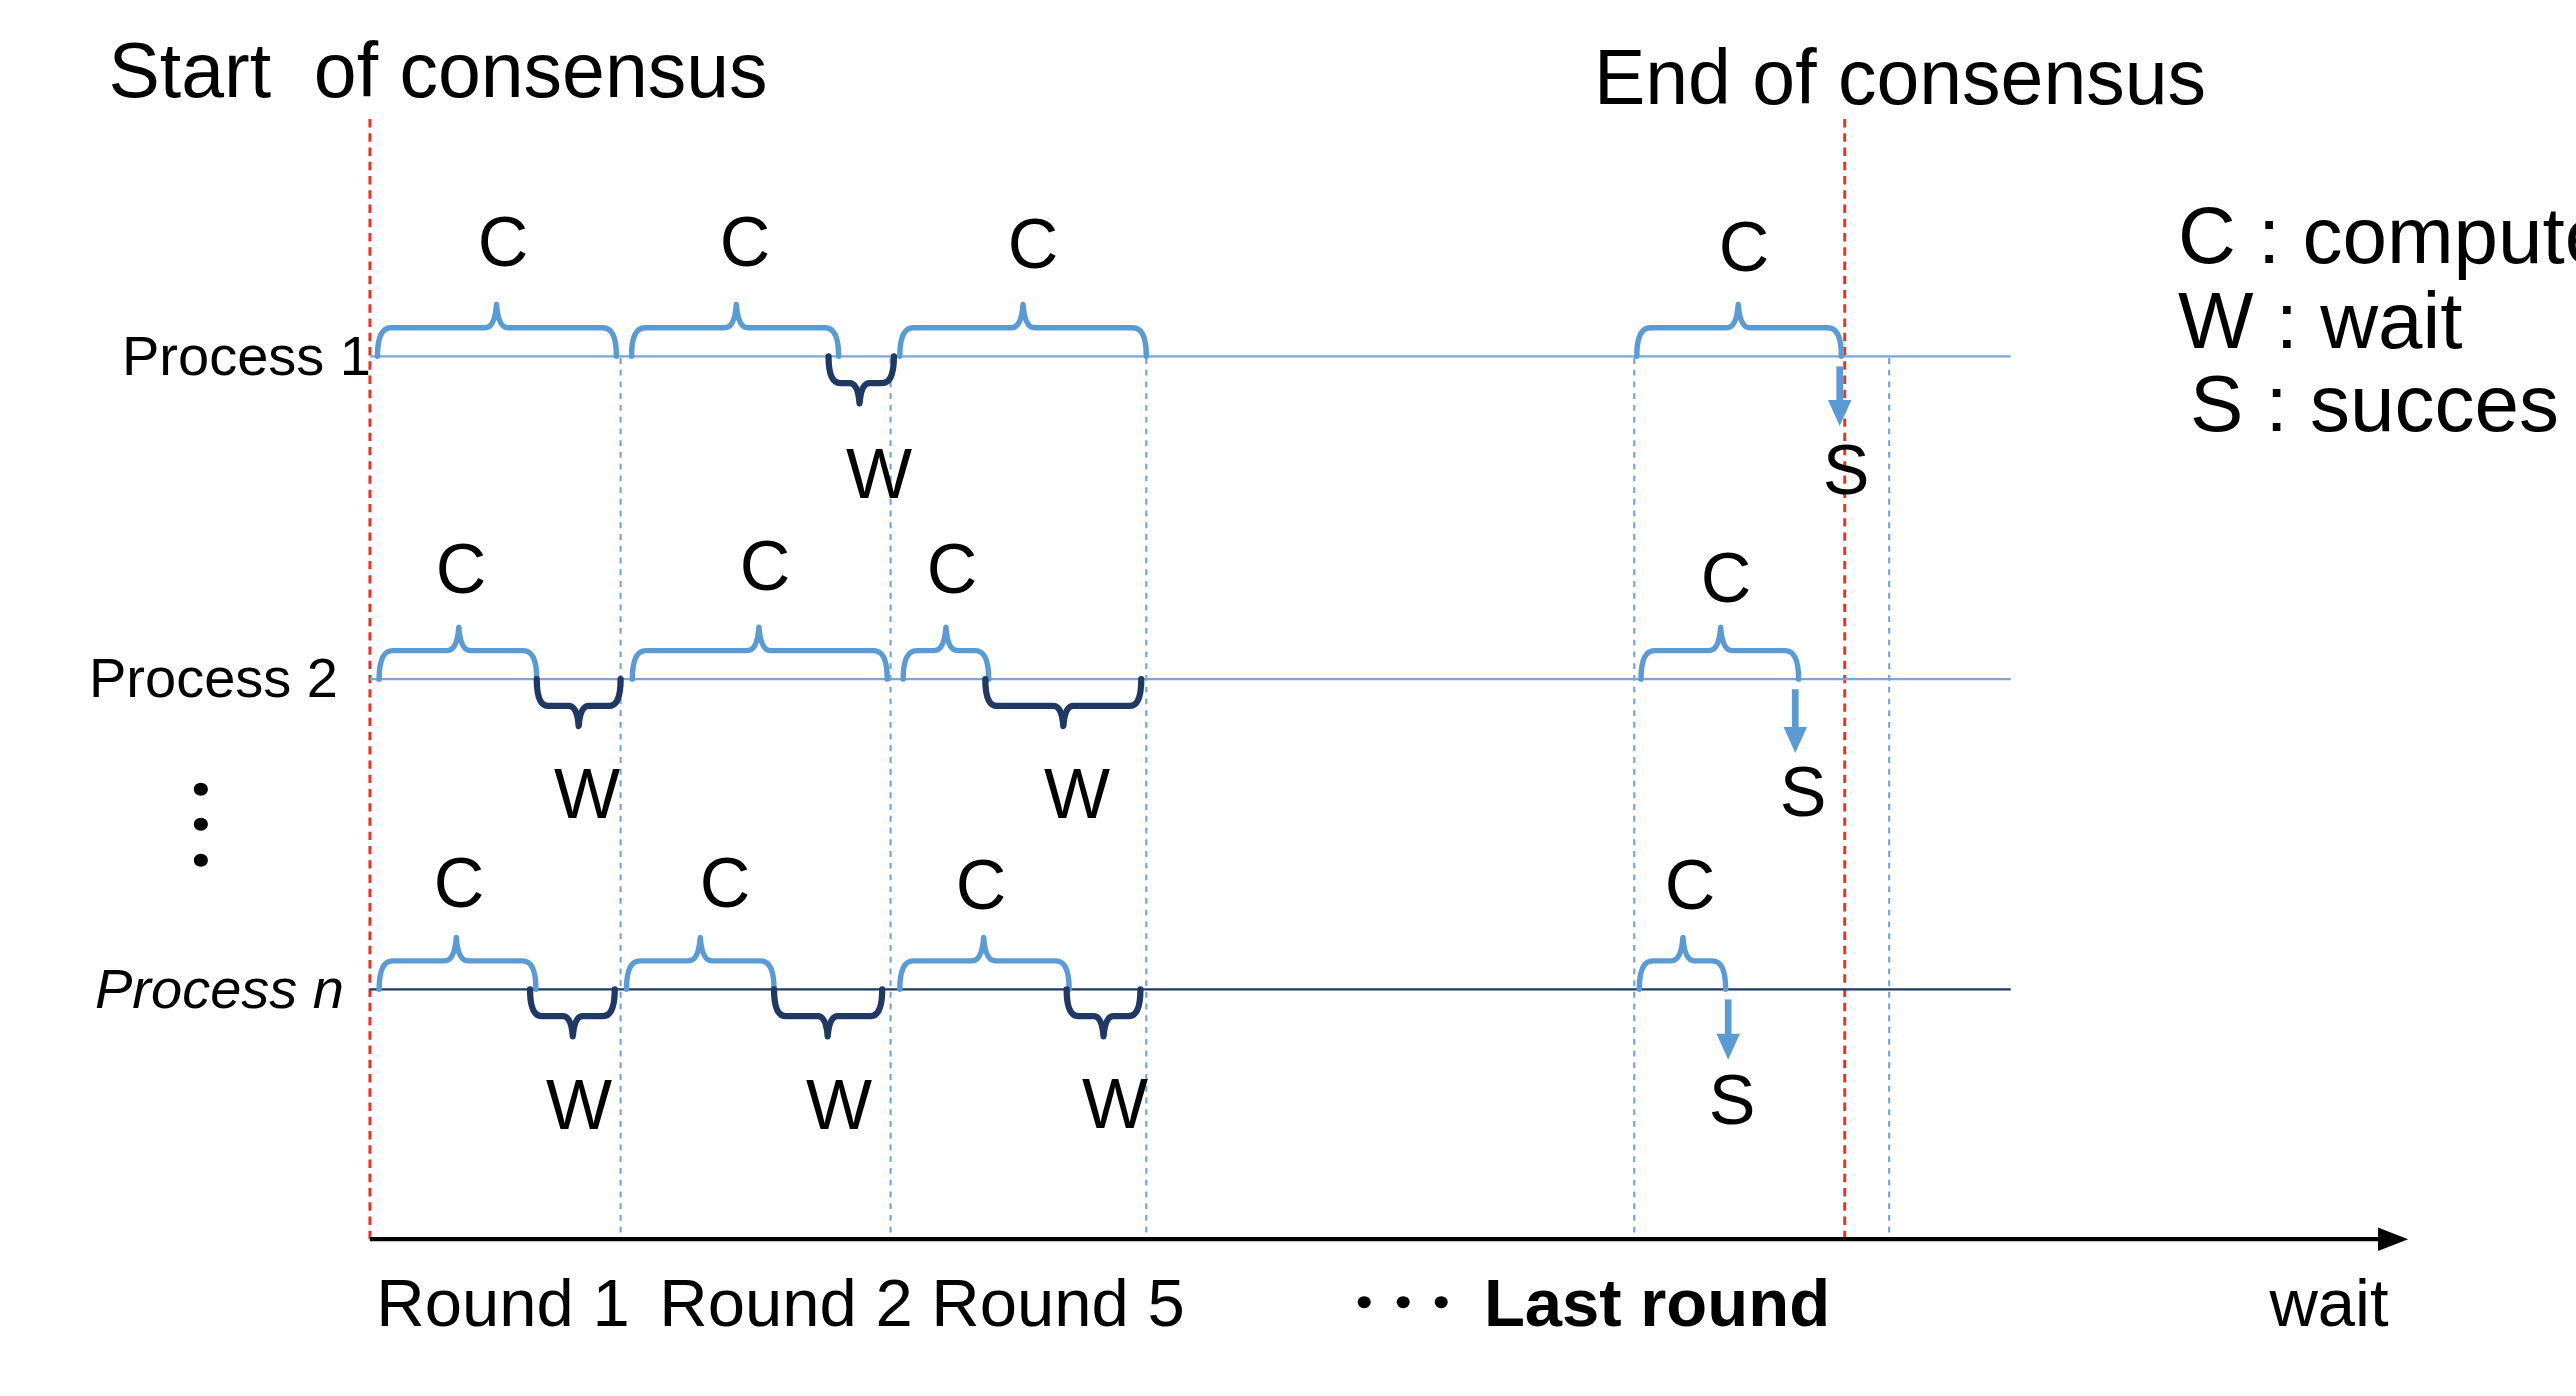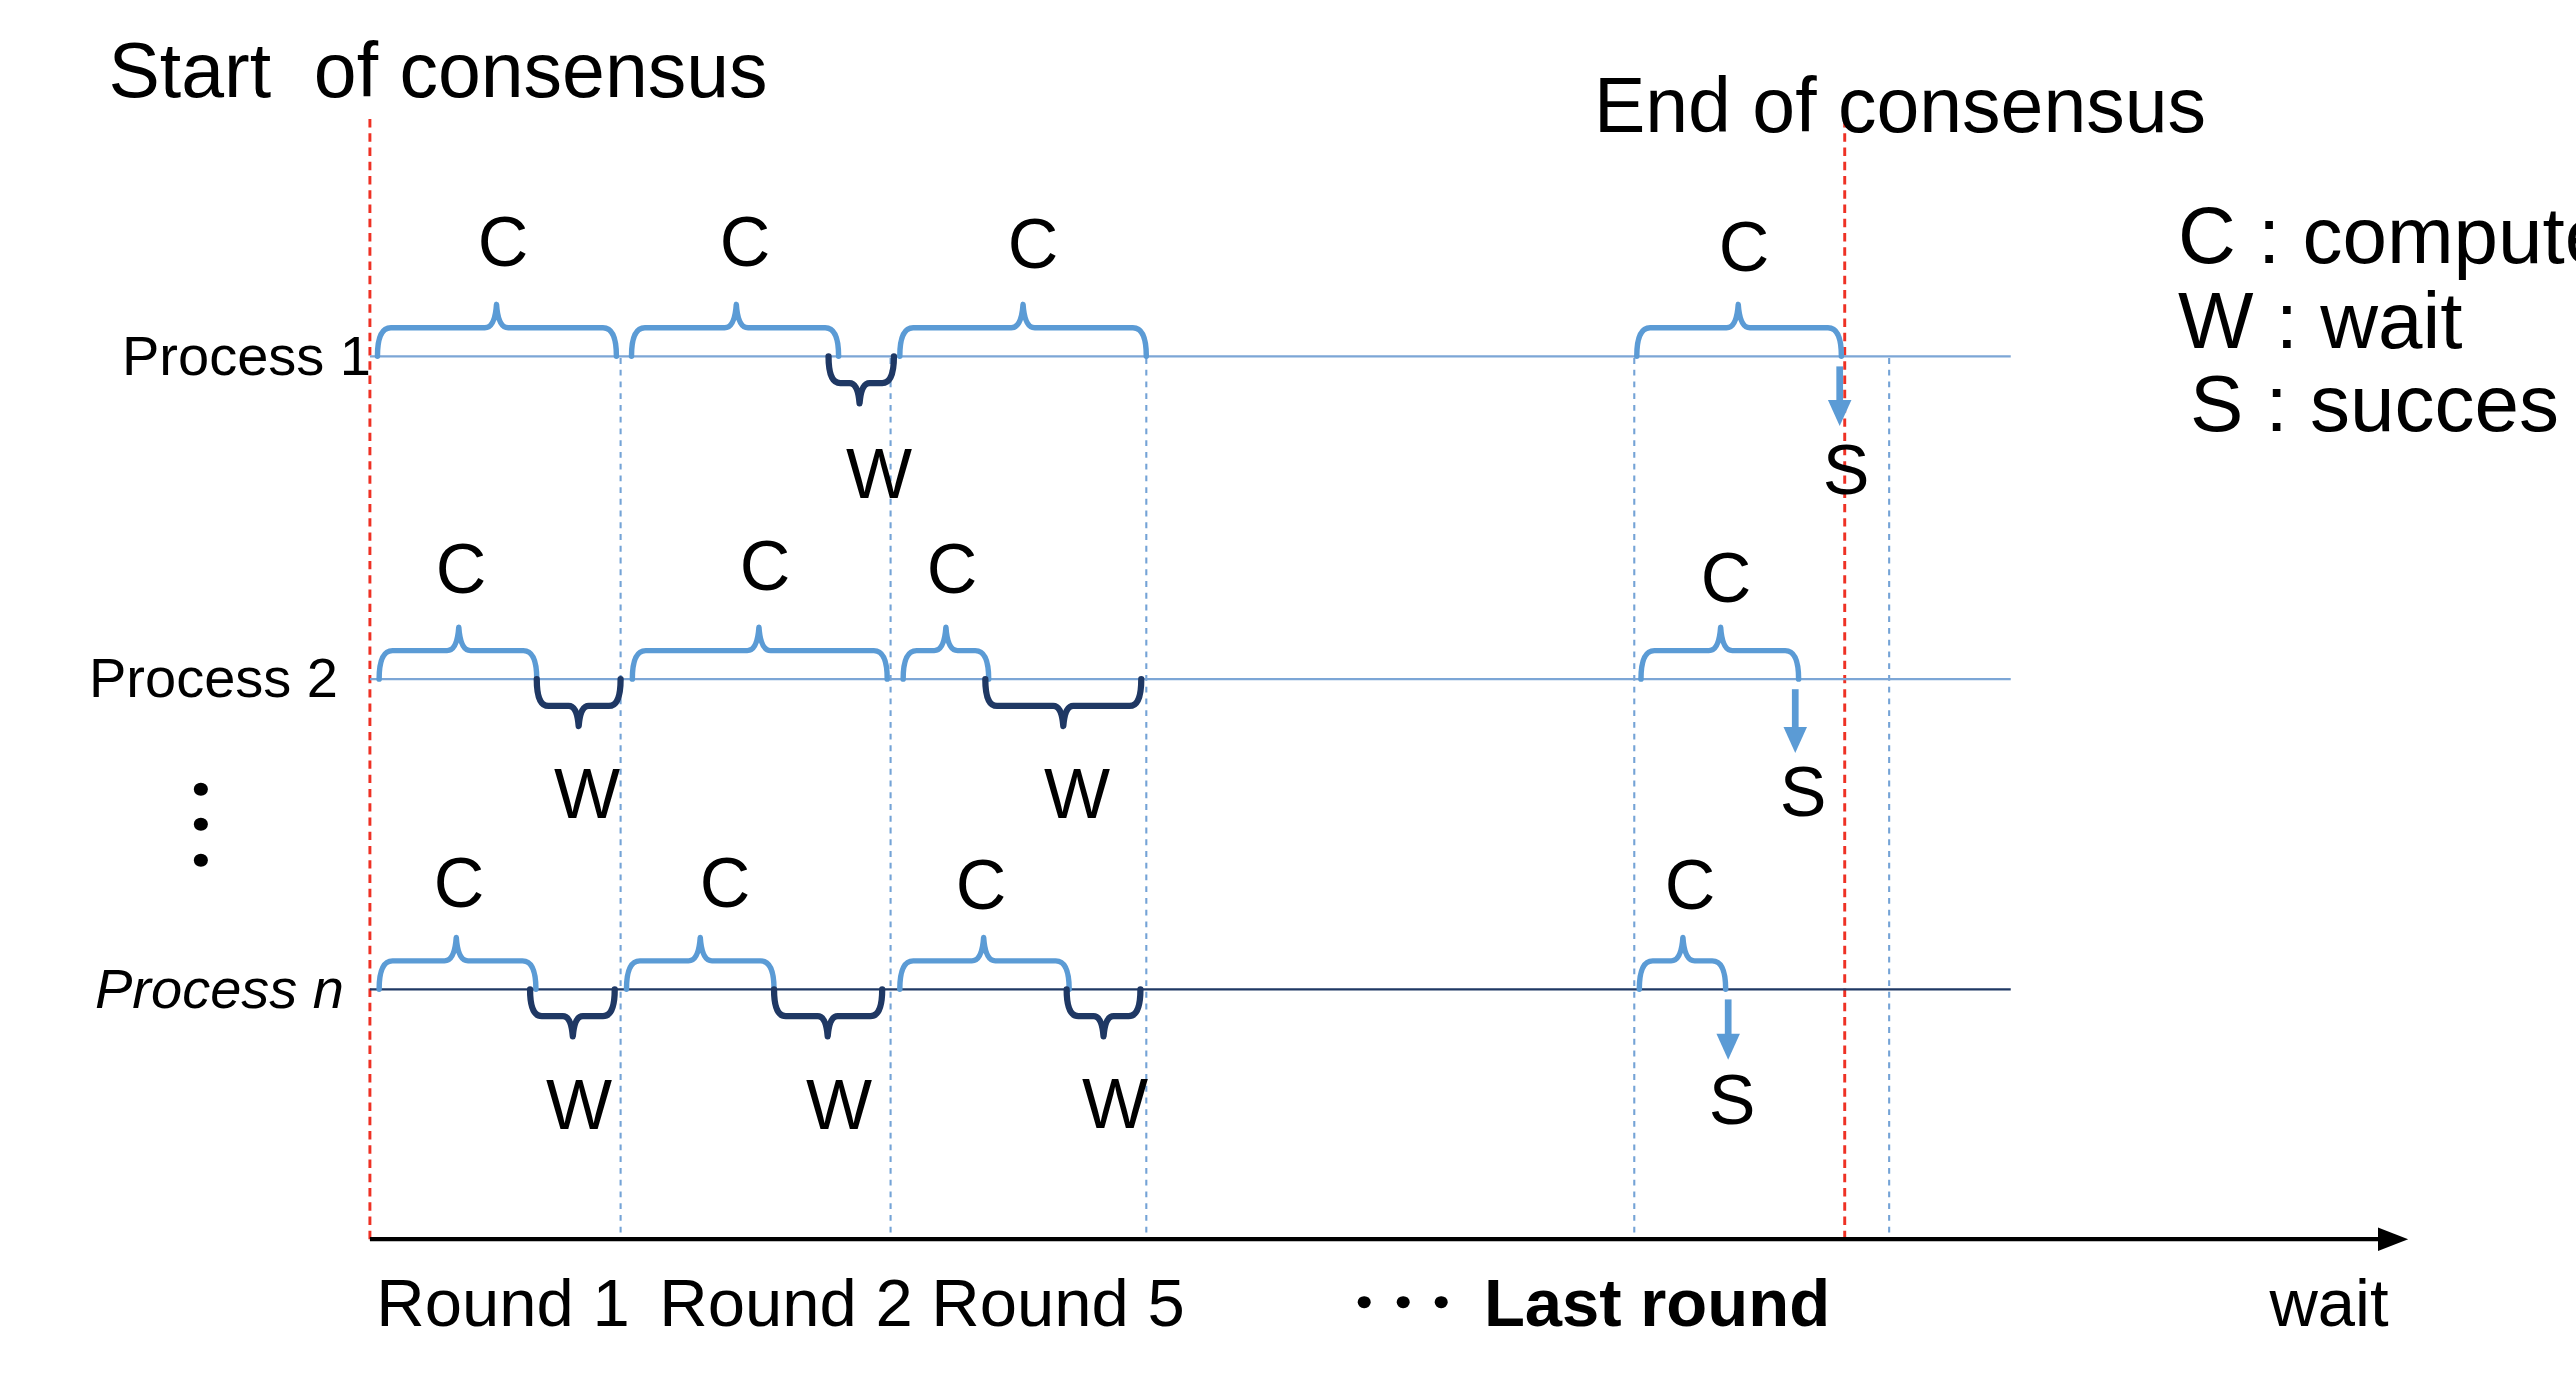--- a/index.html
+++ b/index.html
@@ -72,21 +72,21 @@
       <line x1="2194" y1="437" x2="2194" y2="480"></line>
       <polygon points="2194,508 2180,477 2208,477" stroke="none"></polygon>
       <line x1="2141" y1="822" x2="2141" y2="868"></line>
       <polygon points="2141,898 2127,867 2155,867" stroke="none"></polygon>
       <line x1="2061" y1="1192" x2="2061" y2="1236"></line>
       <polygon points="2061,1264 2047,1233 2075,1233" stroke="none"></polygon>
     </g>
   </svg>
 
   <div class="lbl title" style="left:438px;top:70px;">Start  of consensus</div>
-  <div class="lbl title" style="left:1900px;top:77px;margin-top:28px;">End of consensus</div>
+  <div class="lbl title" style="left:1900px;top:77px;">End of consensus</div>
 
   <div class="lbl legend-lbl left" style="left:2178px;top:236px;">C : compute</div>
   <div class="lbl legend-lbl left" style="left:2190px;top:404px;">S : succes</div>
   <div class="lbl legend-lbl left" style="left:2178px;top:321px;">W : wait</div>
 
   <div class="lbl proc right" style="left:338px;top:356px;margin-left:33px;">Process 1</div>
   <div class="lbl proc right" style="left:338px;top:678px;">Process 2</div>
   <div class="lbl proc right" style="left:344px;top:989px;font-style:italic;">Process n</div>
 
   <div aria-label="⋮">

